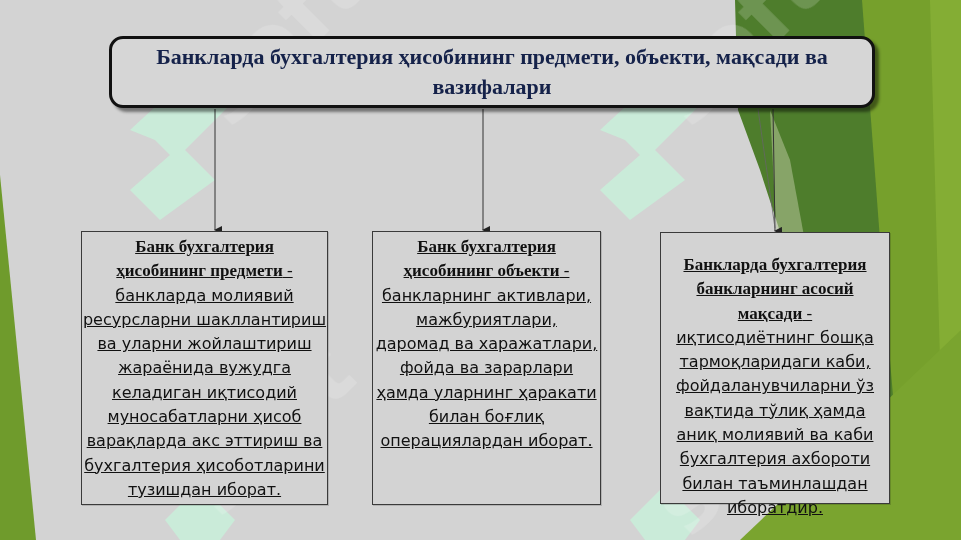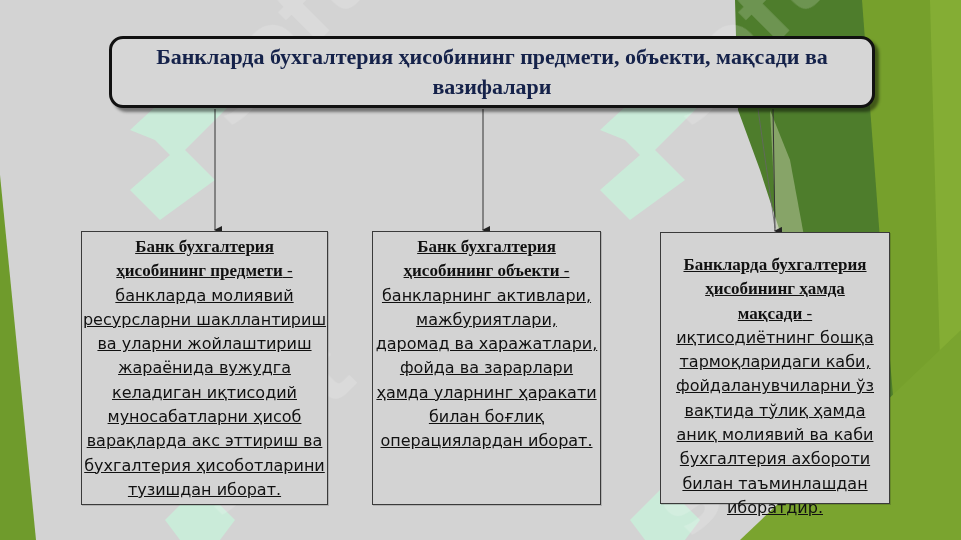--- a/index.html
+++ b/index.html
@@ -123,21 +123,21 @@
   <span class="line body">мажбуриятлари,</span>
   <span class="line body">даромад  ва харажатлари,</span>
   <span class="line body">фойда  ва  зарарлари</span>
   <span class="line body">ҳамда  уларнинг  ҳаракати</span>
   <span class="line body">билан  боғлиқ</span>
   <span class="line body">операциялардан иборат.</span>
 </div>
 
 <div class="card card-3">
   <span class="line lead">Банкларда  бухгалтерия</span>
-  <span class="line lead">ҳисобининг  ҳамда</span>
+  <span class="line lead">банкларнинг  асосий</span>
   <span class="line"><span class="lead">мақсади</span><span> -</span></span>
   <span class="line body">иқтисодиётнинг  бошқа</span>
   <span class="line body">тармоқларидаги  каби,</span>
   <span class="line body">фойдаланувчиларни  ўз</span>
   <span class="line body">вақтида  тўлиқ ҳамда</span>
   <span class="line body">аниқ  молиявий  ва  каби</span>
   <span class="line body">бухгалтерия  ахбороти</span>
   <span class="line body">билан таъминлашдан</span>
   <span class="line body">иборатдир.</span>
 </div>

